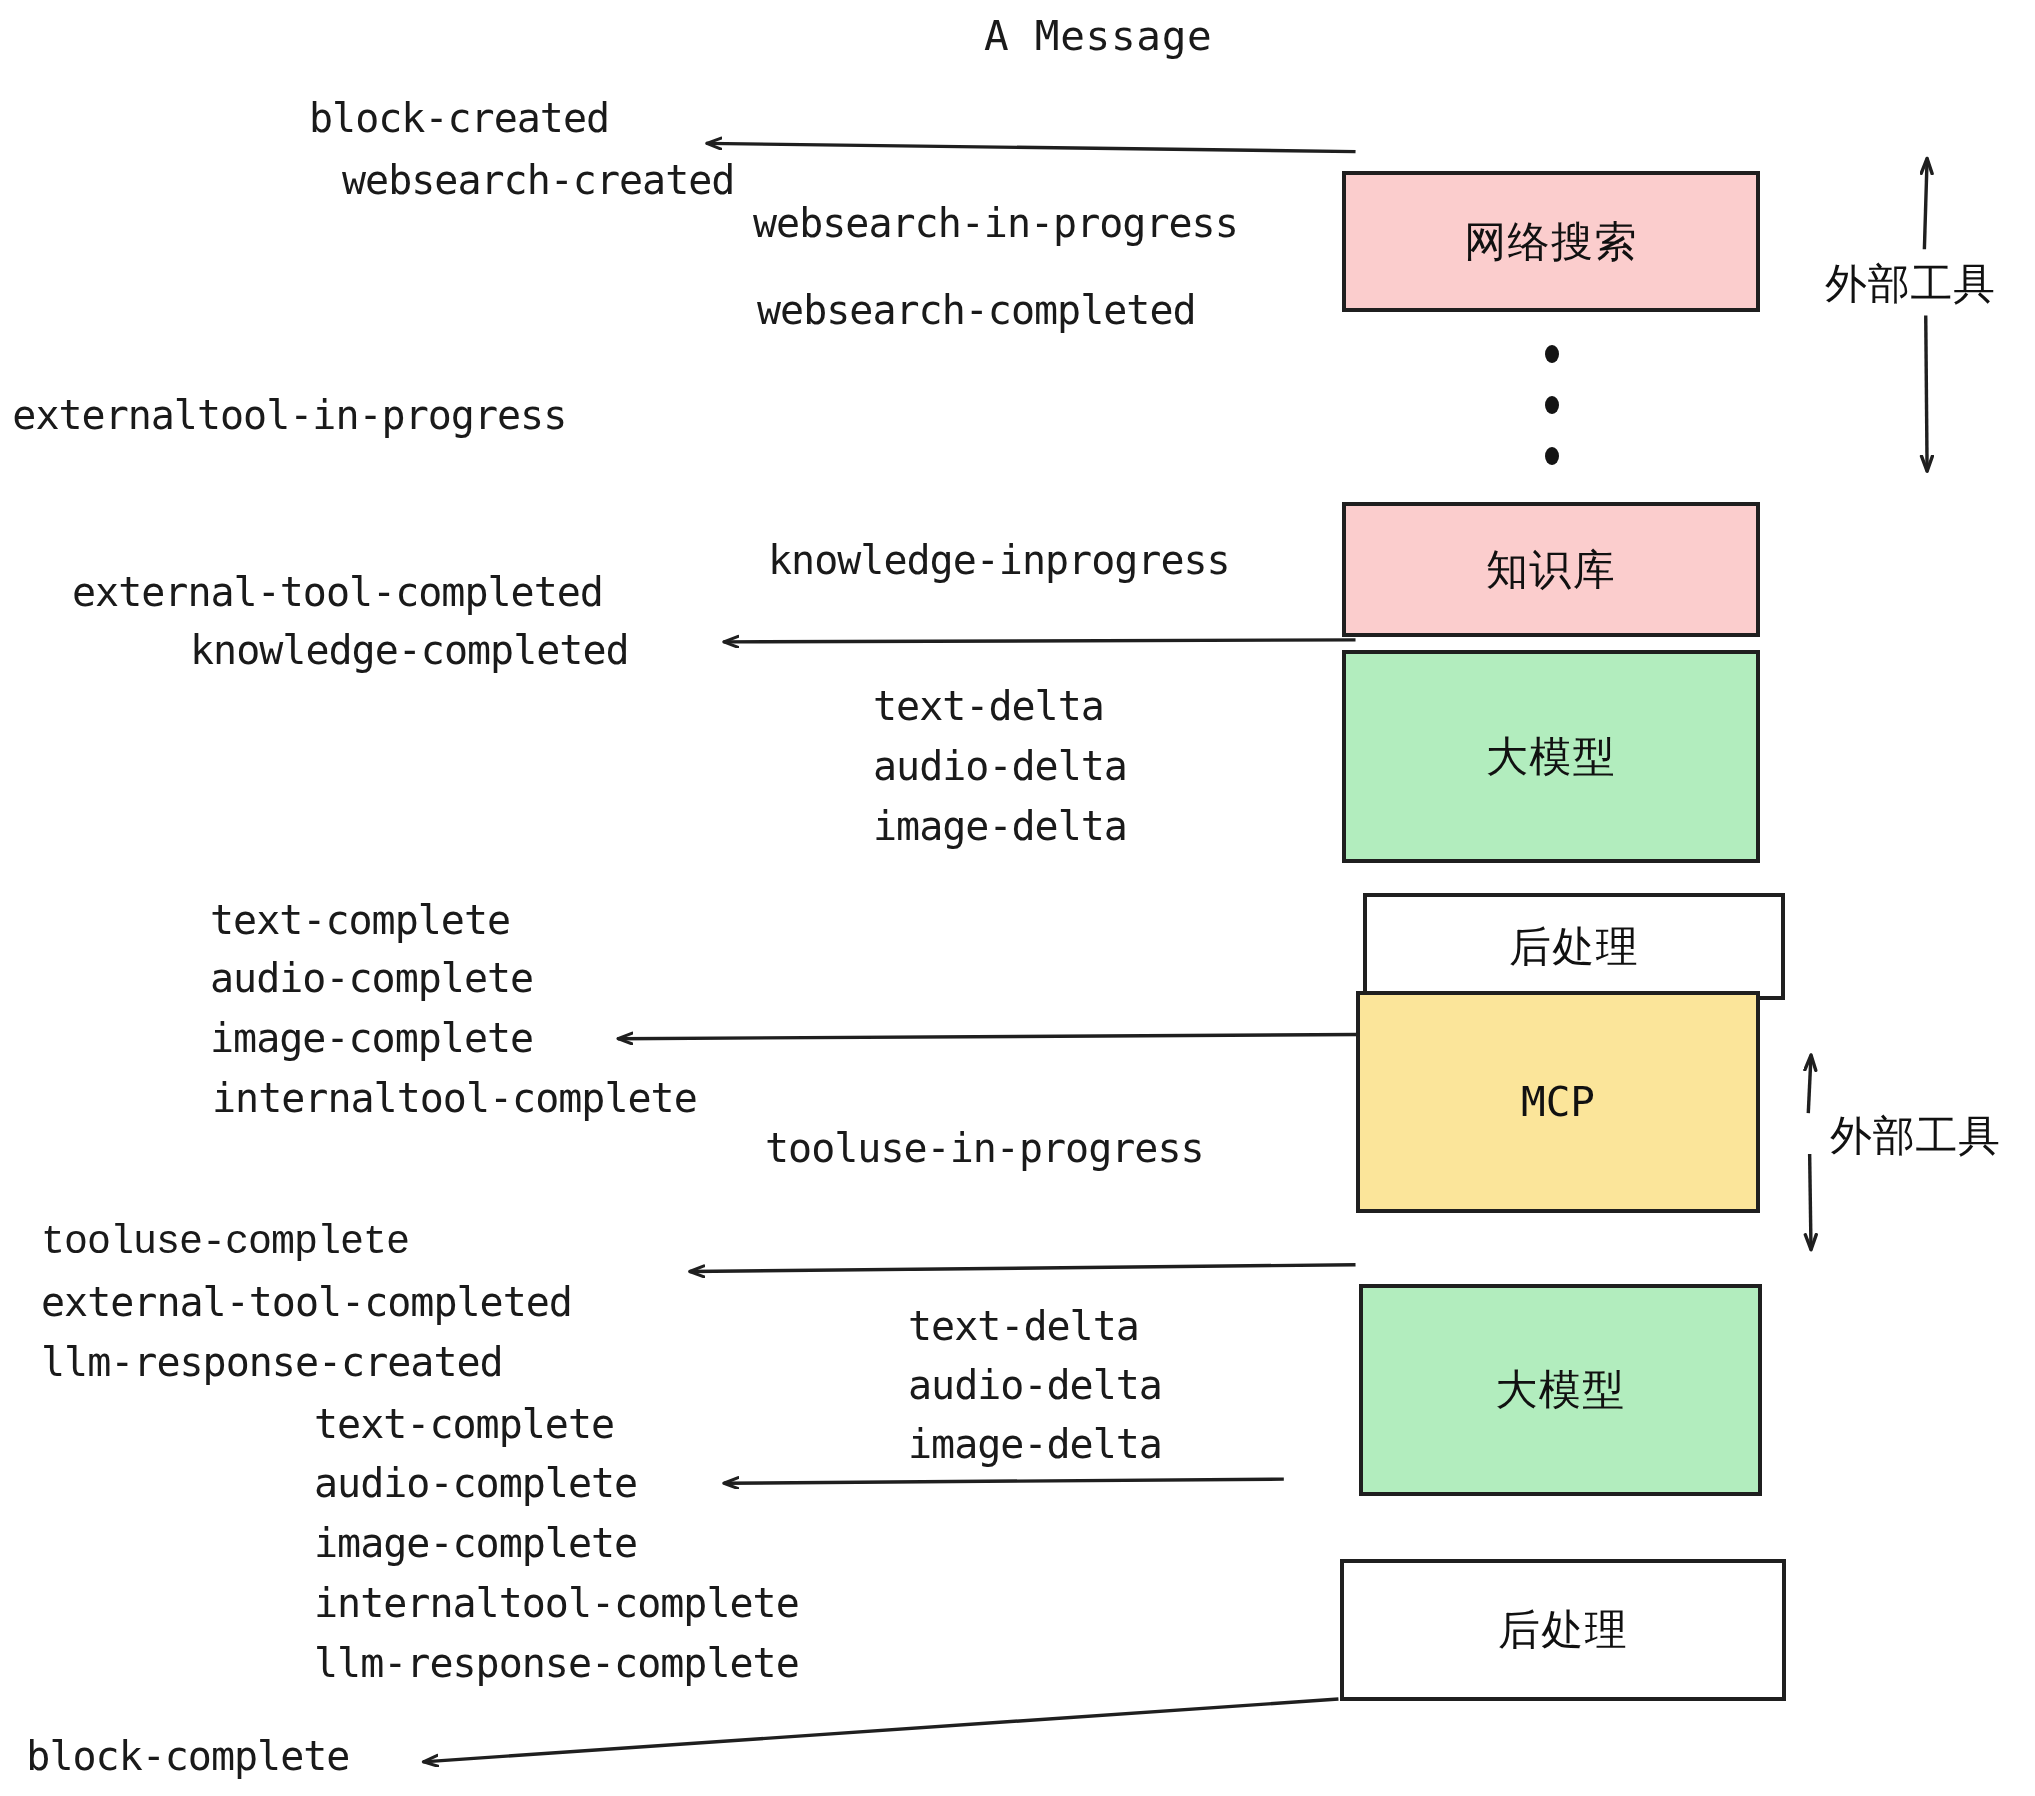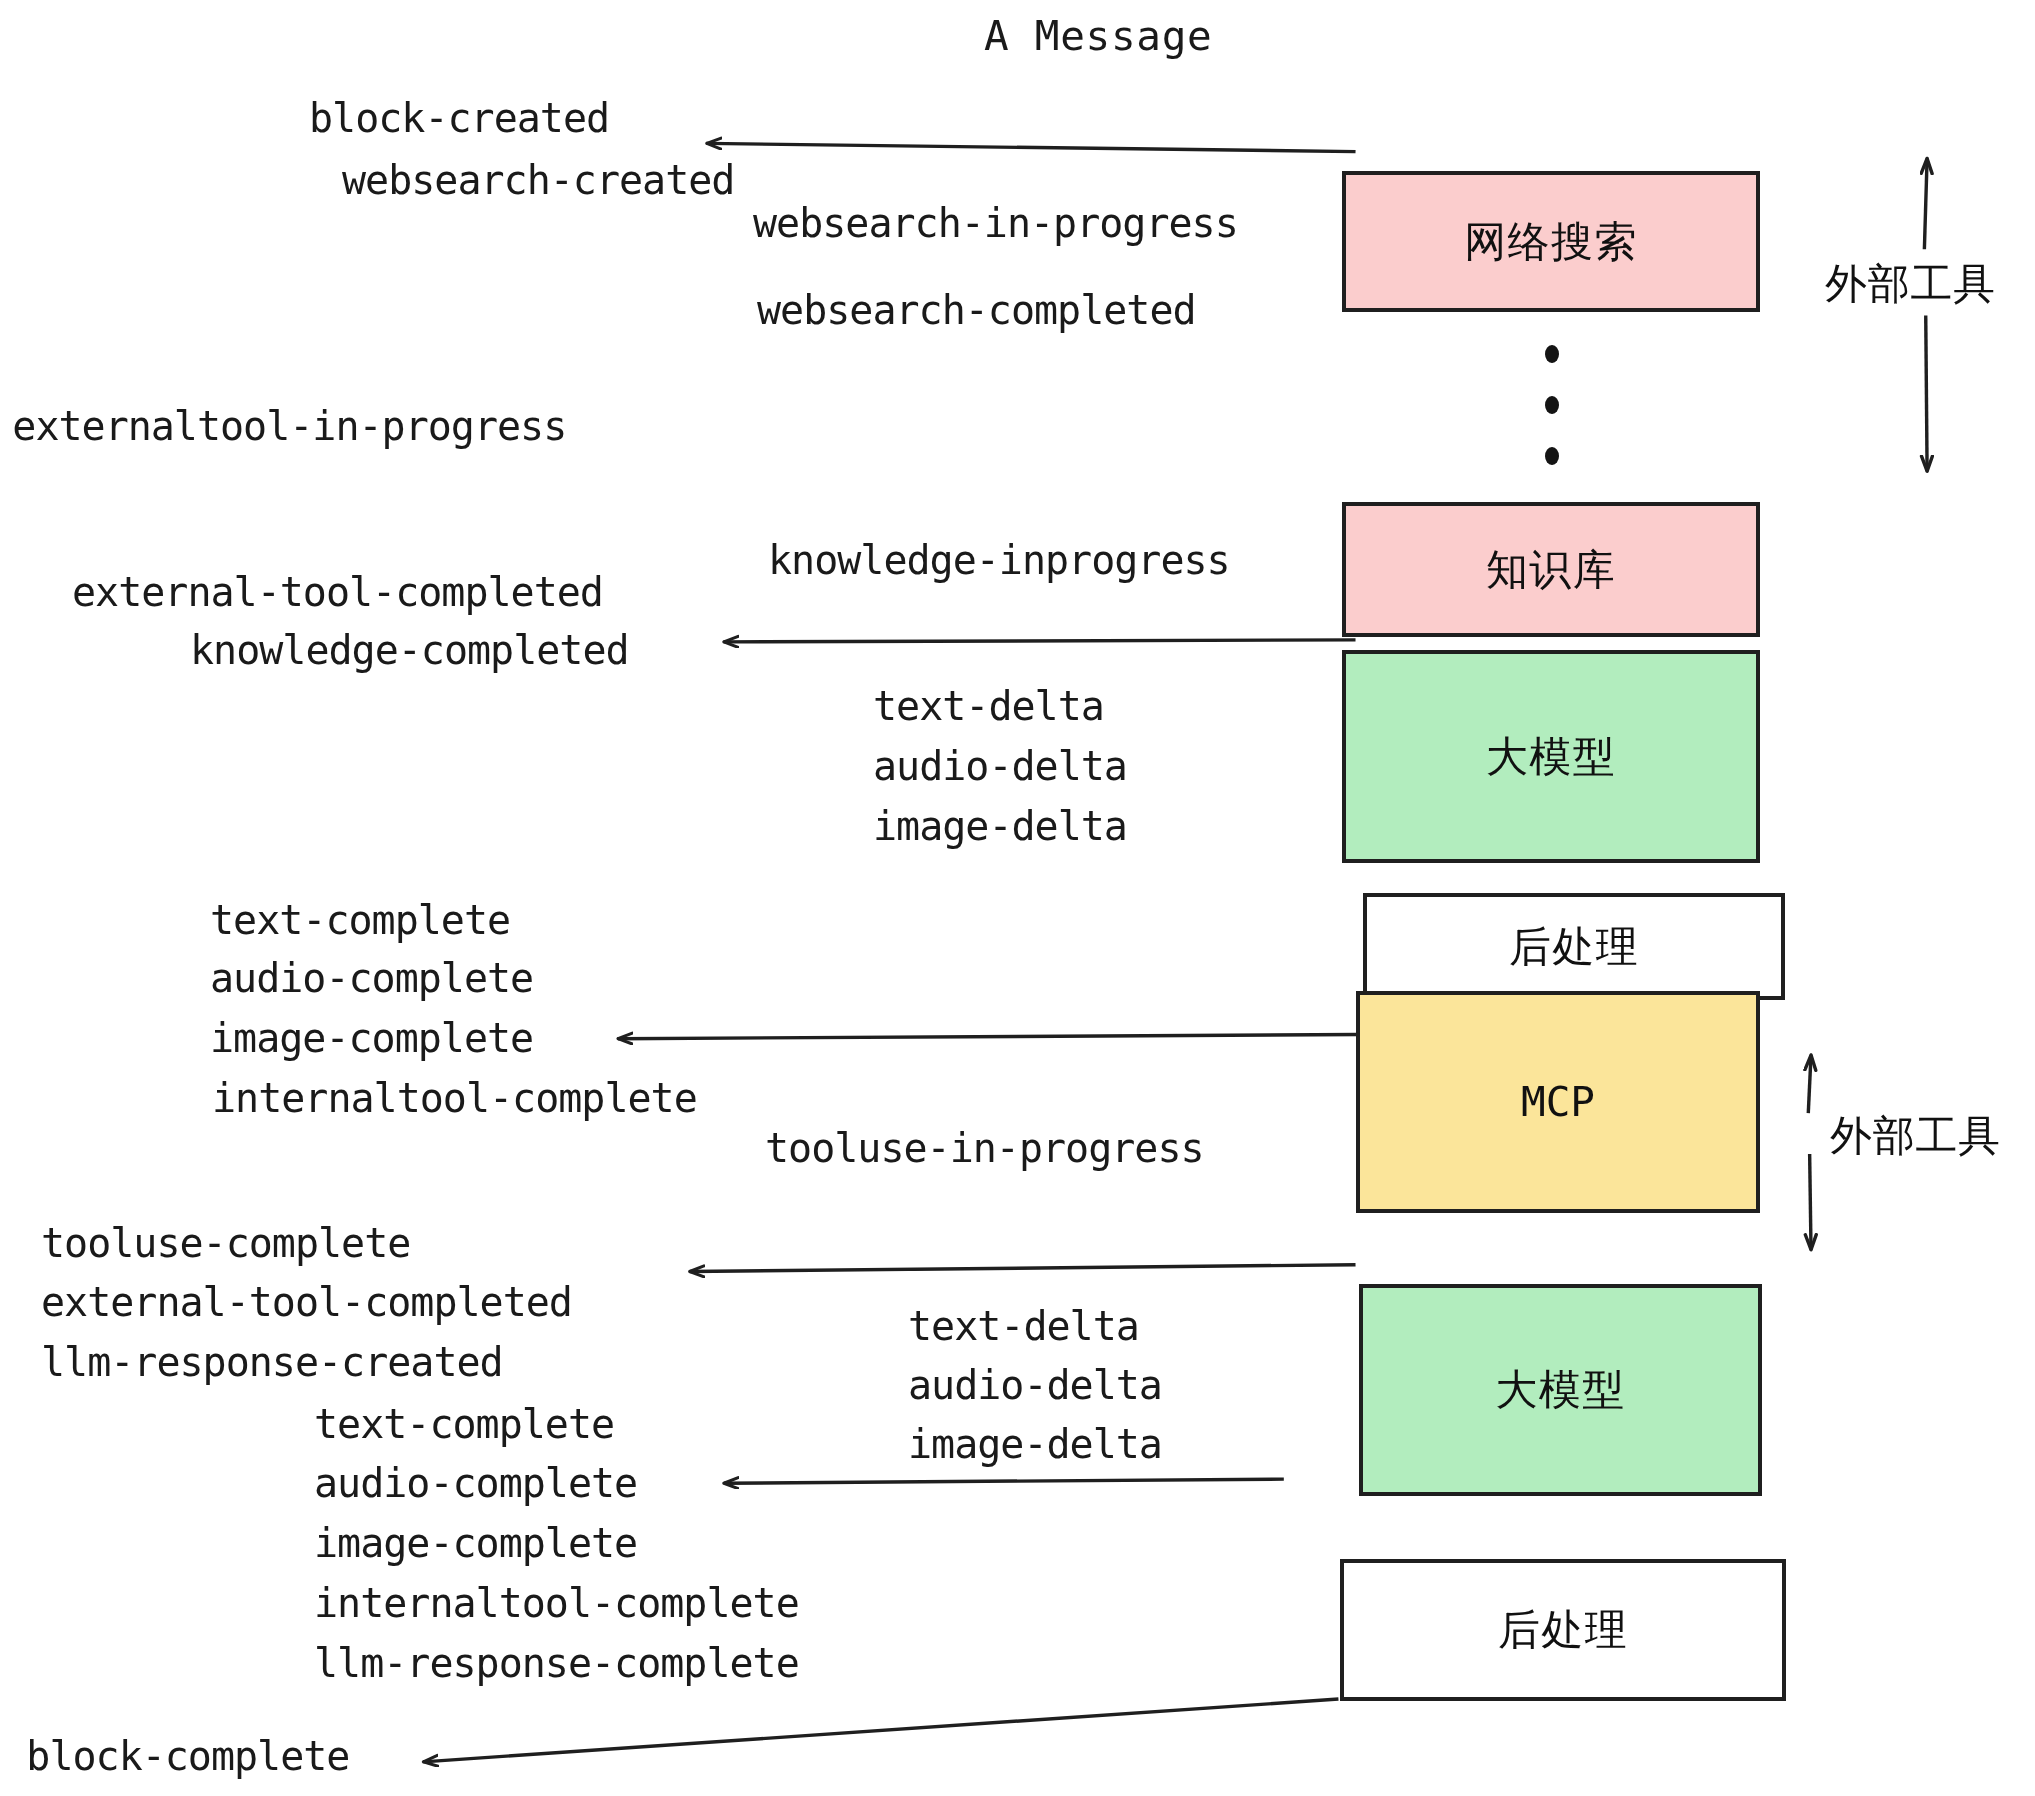--- a/index.html
+++ b/index.html
@@ -147,37 +147,37 @@
     <div class="dot" style="left:1545px; top:447px;"></div>
   </div>
 
   <div class="side-label" style="left:1825px; top:256px;">外部工具</div>
   <div class="side-label" style="left:1830px; top:1108px;">外部工具</div>
 
   <div class="ev" style="left:309px; top:98px;">block-created</div>
   <div class="ev" style="left:306px; top:160px;margin-left:36px;">websearch-created</div>
   <div class="ev" style="left:753px; top:203px;">websearch-in-progress</div>
   <div class="ev" style="left:757px; top:290px;">websearch-completed</div>
-  <div class="ev" style="left:12.3px; top:395px;margin-top:11px;">externaltool-in-progress</div>
+  <div class="ev" style="left:12.3px; top:395px;">externaltool-in-progress</div>
 
   <div class="ev" style="left:768px; top:540px;">knowledge-inprogress</div>
   <div class="ev" style="left:72px; top:572px;">external-tool-completed</div>
   <div class="ev" style="left:190px; top:630px;">knowledge-completed</div>
 
   <div class="ev" style="left:873px; top:686px;">text-delta</div>
   <div class="ev" style="left:873px; top:746px;">audio-delta</div>
   <div class="ev" style="left:873px; top:806px;">image-delta</div>
 
   <div class="ev" style="left:210px; top:900px;">text-complete</div>
   <div class="ev" style="left:210px; top:958px;">audio-complete</div>
   <div class="ev" style="left:210px; top:1018px;">image-complete</div>
   <div class="ev" style="left:212px; top:1078px;">internaltool-complete</div>
   <div class="ev" style="left:765px; top:1128px;">tooluse-in-progress</div>
 
-  <div class="ev" style="left:41px; top:1223px;">tooluse-complete</div>
+  <div class="ev" style="left:41px; top:1223px;font-family:Liberation Mono, monospace;">tooluse-complete</div>
   <div class="ev" style="left:41px; top:1282px;">external-tool-completed</div>
   <div class="ev" style="left:41px; top:1342px;">llm-response-created</div>
 
   <div class="ev" style="left:908px; top:1306px;">text-delta</div>
   <div class="ev" style="left:908px; top:1365px;">audio-delta</div>
   <div class="ev" style="left:908px; top:1424px;">image-delta</div>
 
   <div class="ev" style="left:314px; top:1404px;">text-complete</div>
   <div class="ev" style="left:314px; top:1463px;">audio-complete</div>
   <div class="ev" style="left:314px; top:1523px;">image-complete</div>

